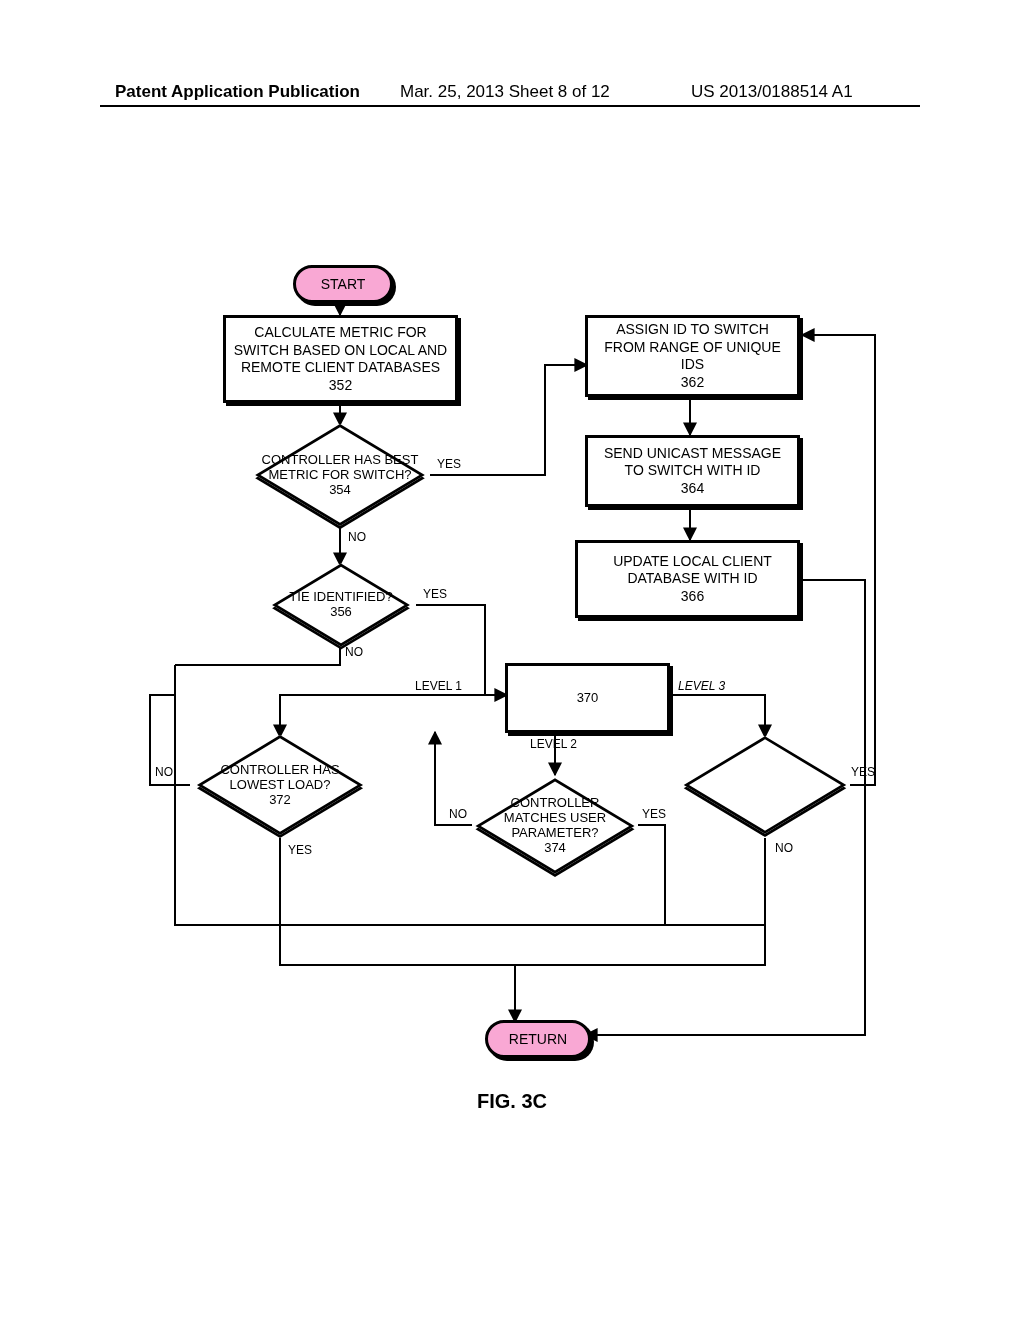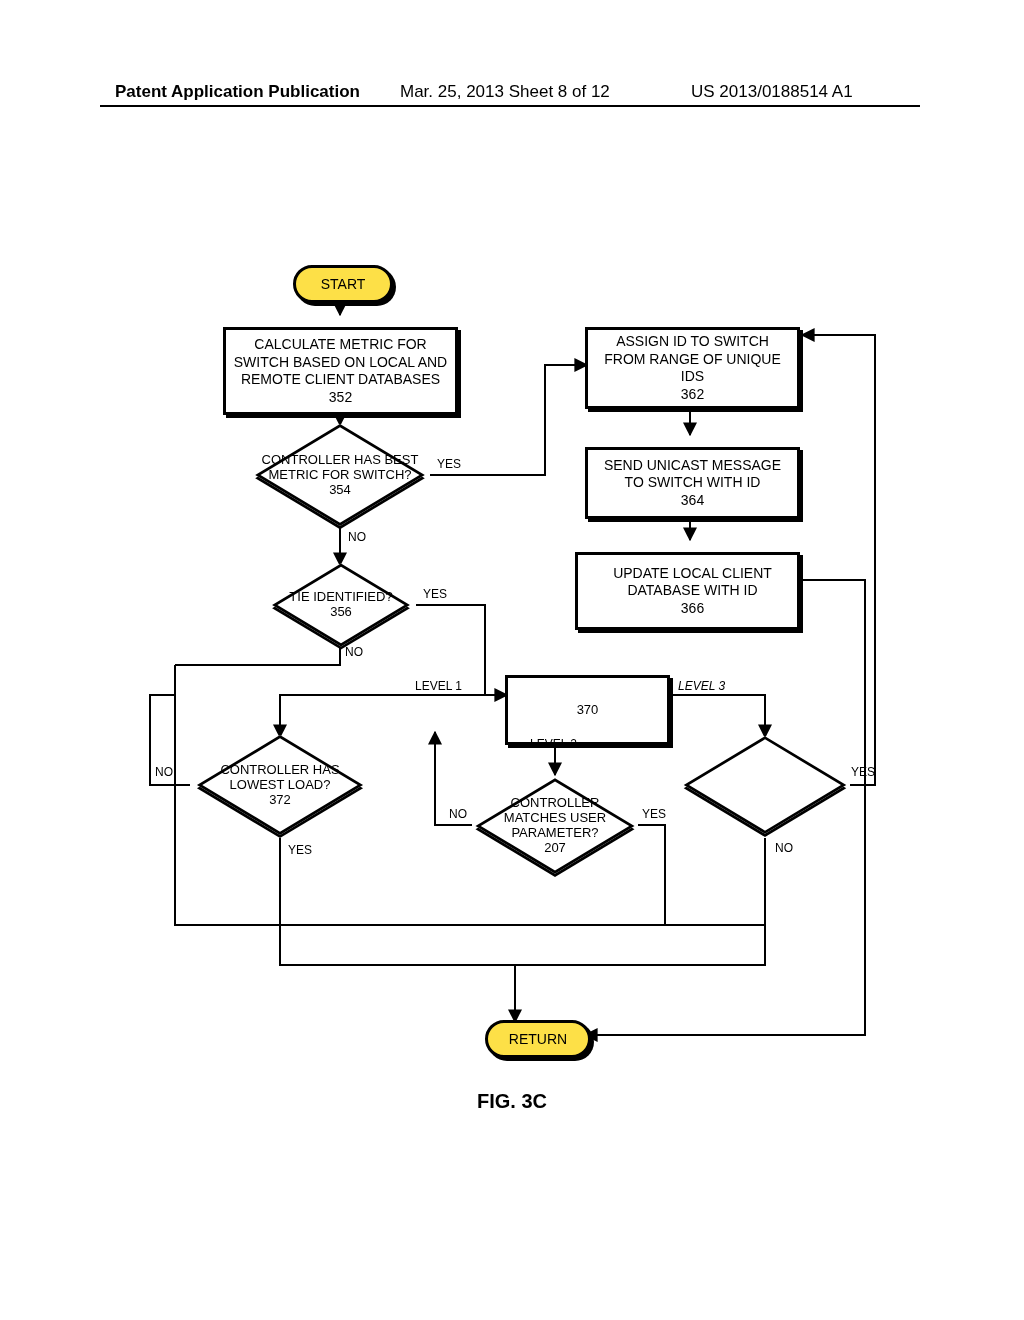--- a/index.html
+++ b/index.html
@@ -39,21 +39,21 @@
     top: 265px;
     width: 770px;
     height: 830px;
   }
 
   
   .term {
     position: absolute;
     border: 3px solid #000;
     border-radius: 20px;
-    background: #fde047;
+    background: #f9a8d4;
     font-size: 14px;
     display: flex;
     align-items: center;
     justify-content: center;
     box-shadow: 3px 3px 0 0 #000;
   }
 
   
   .proc {
     position: absolute;
@@ -62,21 +62,20 @@
     font-size: 14px;
     text-align: center;
     display: flex;
     flex-direction: column;
     align-items: center;
     justify-content: center;
     line-height: 1.25;
     padding: 4px 6px;
     box-sizing: border-box;
     box-shadow: 3px 3px 0 0 #000;
-    margin-top: 12px;
   }
 
   
   .dia-wrap {
     position: absolute;
   }
   .dia {
     position: absolute;
     left: 50%;
     top: 50%;
@@ -254,21 +253,21 @@
         <span>372</span>
       </div>
     </div>
     <div class="lbl" style="left:40px;  top:500px;">NO</div>
     <div class="lbl" style="left:173px; top:578px;">YES</div>
 
     <div class="dia-wrap" style="left:357px; top:510px; width:166px; height:102px;">
       <div class="dia" style="width:84px; height:84px;"></div>
       <div class="dia-txt">
         <span>CONTROLLER MATCHES USER PARAMETER?</span><br>
-        <span>207</span>
+        <span>374</span>
       </div>
     </div>
     <div class="lbl" style="left:334px; top:542px;">NO</div>
     <div class="lbl" style="left:527px; top:542px;">YES</div>
 
     <div class="dia-wrap" style="left:565px; top:470px; width:170px; height:100px;">
       <div class="dia" style="width:86px; height:86px;"></div>
     </div>
     <div class="lbl" style="left:736px; top:500px;">YES</div>
     <div class="lbl" style="left:660px; top:576px;">NO</div>

